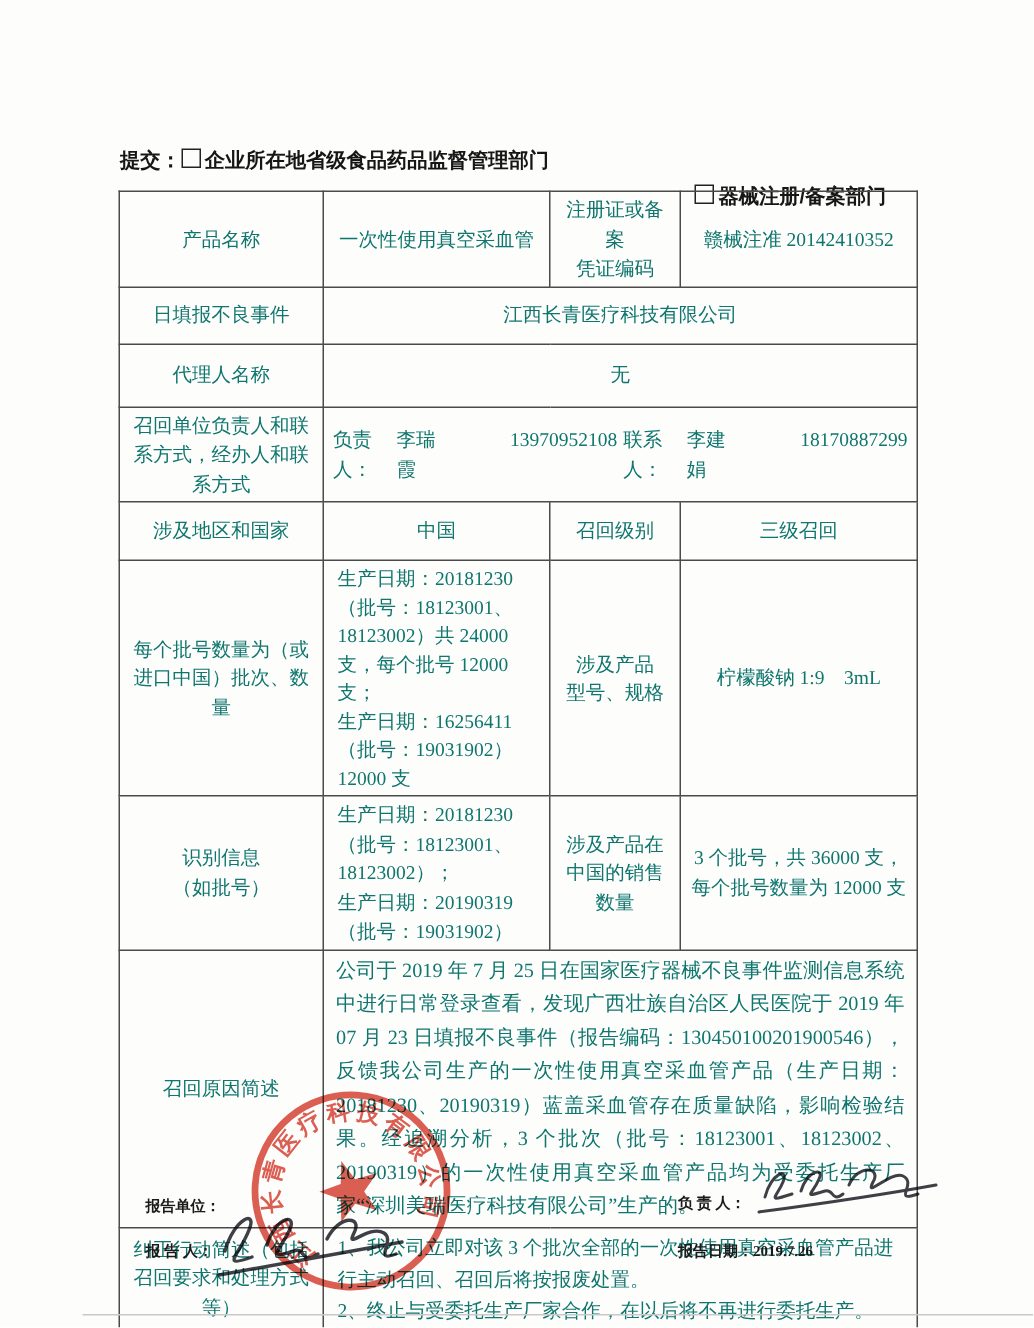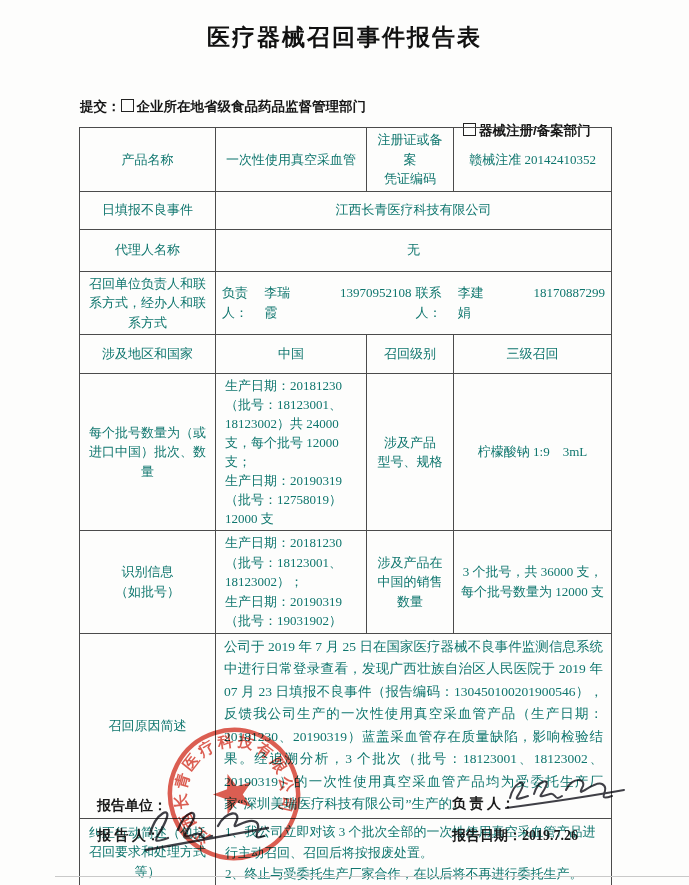--- a/index.html
+++ b/index.html
@@ -38,38 +38,37 @@
   tr.r1{height:41px} tr.r2{height:38px} tr.r3{height:42px} tr.r4{height:55px}
   tr.r5{height:47px} tr.r6{height:39px} tr.r7{height:117px} tr.r8{height:72px}
   tr.r9{height:138px} tr.r10{height:67px}
   .r7 .batch { line-height:19px; }
   .r8 td { line-height:17.5px; }
   .r9 .reason { font-size:13.5px; line-height:22.5px; text-align:justify; padding:2px 8px; }
   .r10 .action { line-height:21px; }
   .contacts { display:flex; flex-direction:row; align-items:center; gap:4px; }
   .contact-line { display:flex; align-items:baseline; }
   .contact-line .phone { margin-left:44px; }
-  .foot { position:absolute; font-size:14px; font-weight:600; color:#1a1a1a; white-space:nowrap; }
+  .foot { position:absolute; font-size:10px; font-weight:600; color:#1a1a1a; white-space:nowrap; }
   .foot .plain { font-weight:600; }
   .foot-unit { left:97px; top:797px; }
   .foot-reporter { left:97px; top:827px; }
   .foot-responsible { left:452px; top:795px; }
   .foot-date { left:452px; top:827px; }
   .stamp { position:absolute; left:152px; top:712px; mix-blend-mode:multiply; pointer-events:none; }
   .sig { position:absolute; mix-blend-mode:multiply; }
   .sig-responsible { left:500px; top:772px; }
   .sig-reporter { left:138px; top:800px; }
   .scan-edge { position:absolute; left:55px; top:876px; width:634px; height:1px; background:#c9c9c9; }
 </style>
 </head>
 <body>
 
 <div class="page">
 
-  <h1 class="title">医疗器械召回事件报告表</h1>
 
   <div class="submit-row">
     <div class="submit-left">
       <span>提交：</span><span class="checkbox"></span><span>企业所在地省级食品药品监督管理部门</span>
     </div>
     <div class="submit-right">
       <span class="checkbox"></span><span>器械注册/备案部门</span>
     </div>
   </div>
 
@@ -115,21 +114,21 @@
     </tr>
     <tr class="r6">
       <td class="lbl">涉及地区和国家</td>
       <td class="ctr">中国</td>
       <td class="lbl">召回级别</td>
       <td class="ctr">三级召回</td>
     </tr>
     <tr class="r7">
       <td class="lbl">每个批号数量为（或进口中国）批次、数量</td>
       <td class="lft pre batch">生产日期：20181230（批号：18123001、18123002）共 24000 支，每个批号 12000 支；
-生产日期：20190319（批号：12758019）12000 支</td>
+生产日期：16256411（批号：19031902）12000 支</td>
       <td class="lbl pre">涉及产品
 型号、规格</td>
       <td class="ctr">柠檬酸钠 1:9　3mL</td>
     </tr>
     <tr class="r8">
       <td class="lbl pre">识别信息
 （如批号）</td>
       <td class="lft pre">生产日期：20181230（批号：18123001、18123002）；
 生产日期：20190319（批号：19031902）</td>
       <td class="lbl">涉及产品在中国的销售数量</td>

